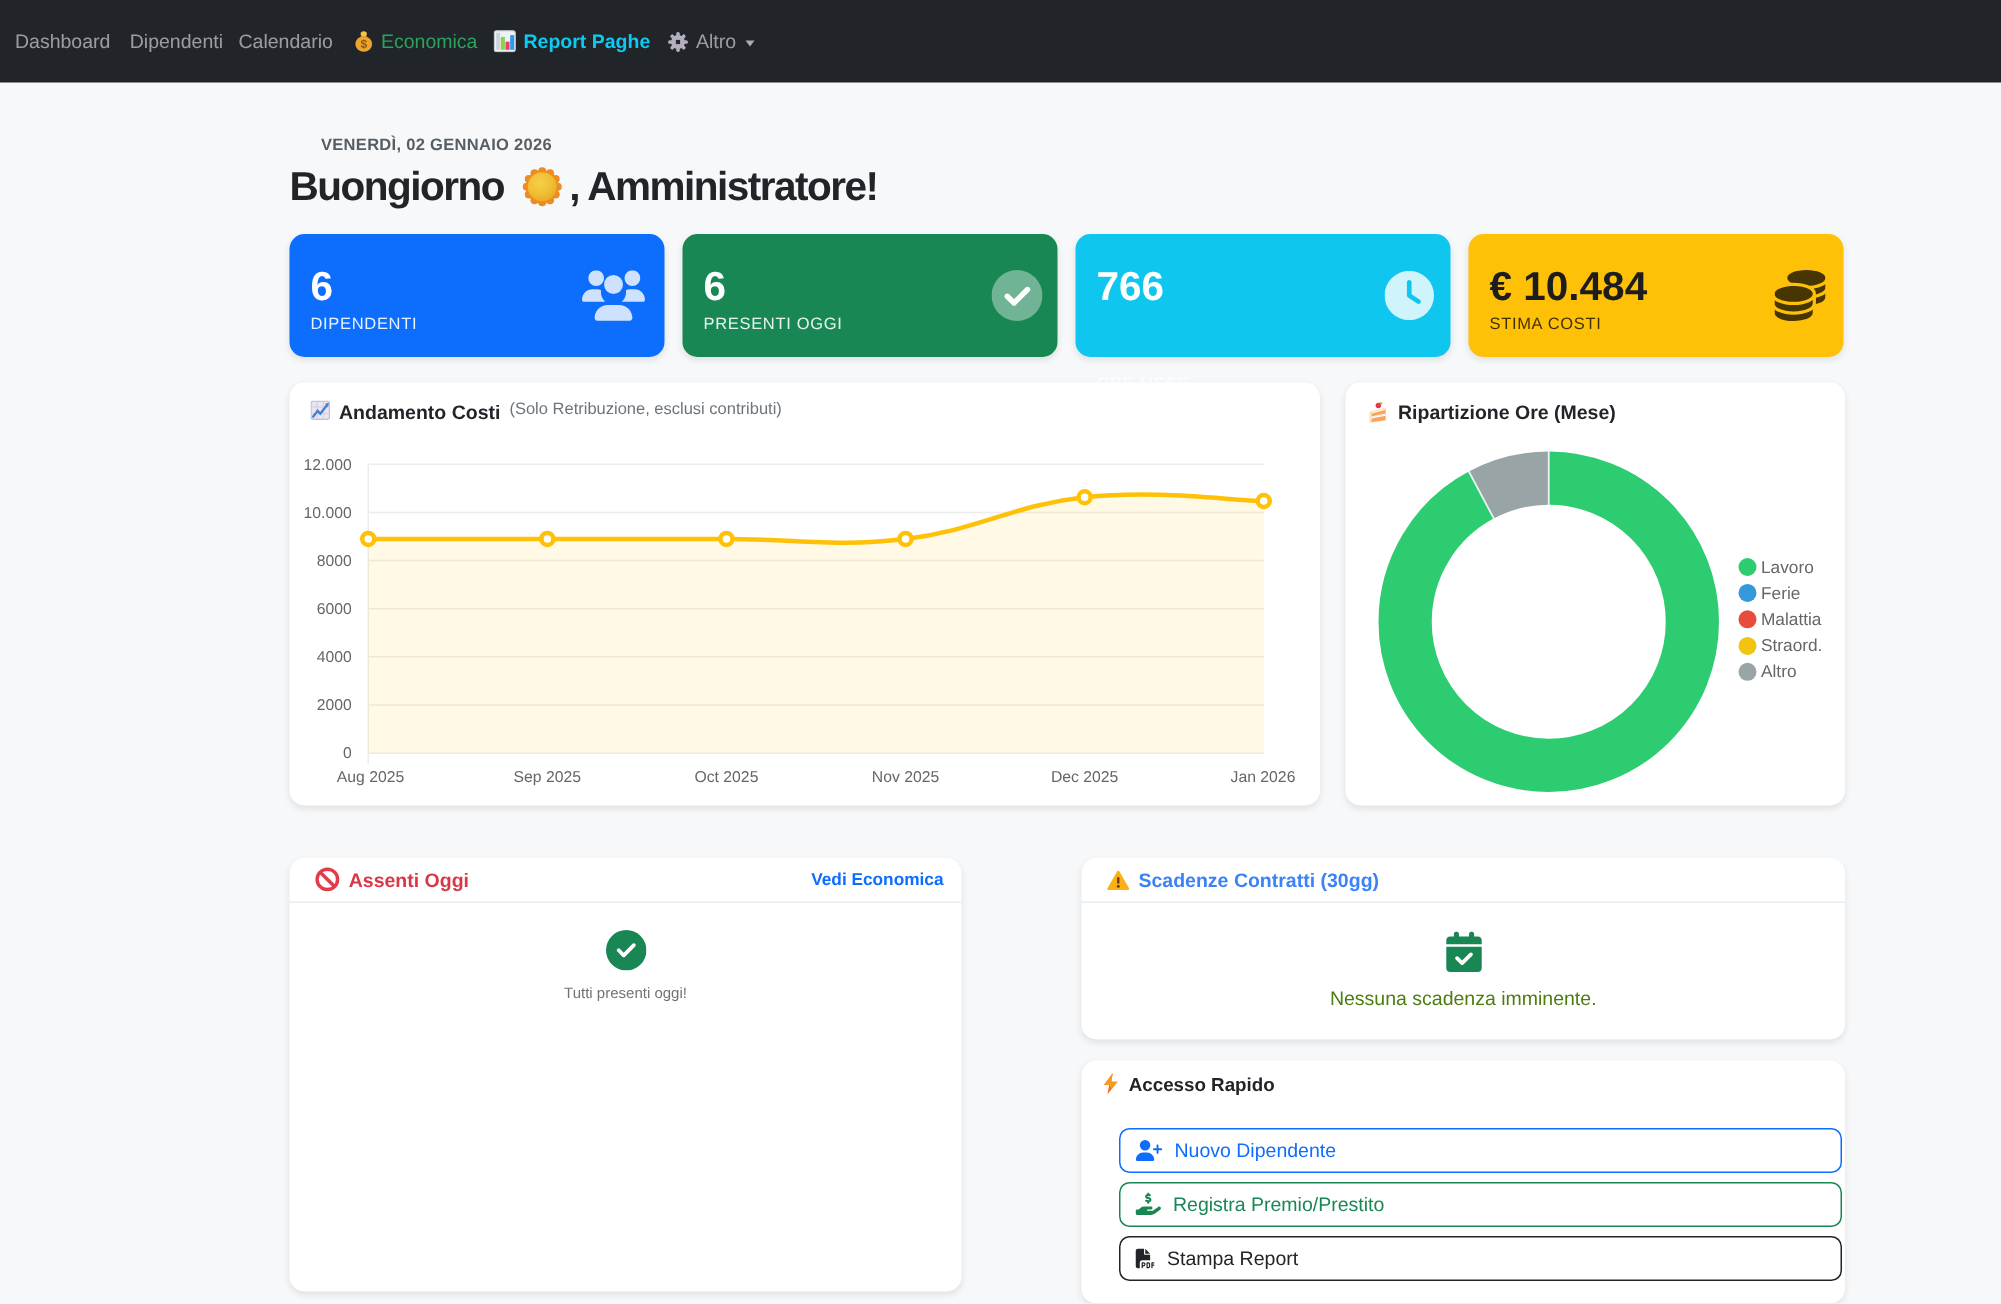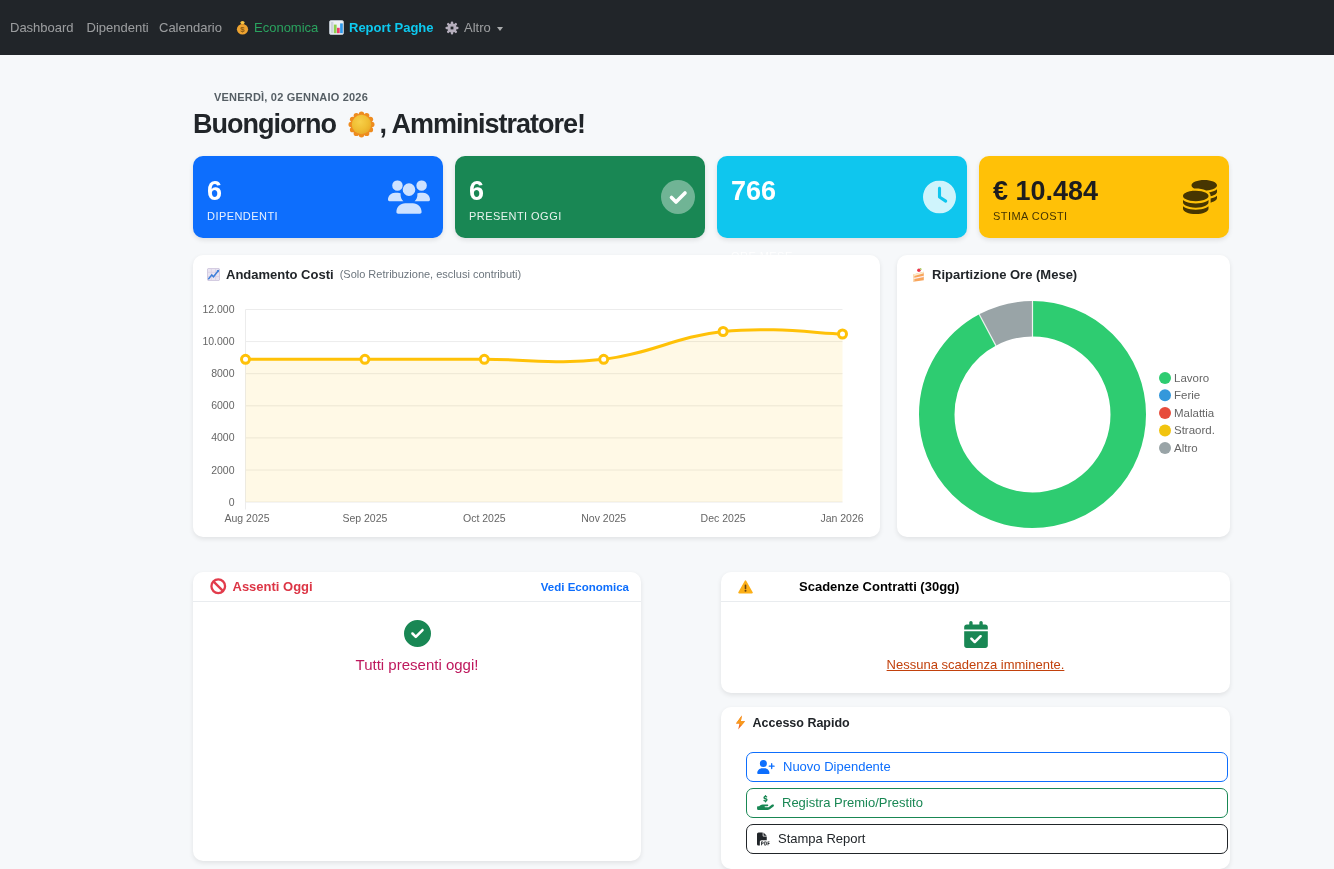--- a/index.html
+++ b/index.html
@@ -138,21 +138,21 @@
   <div class="stat st-yellow">
     <div class="num">€ 10.484</div>
       <div class="lbl">STIMA COSTI</div>
     <svg class="ico" style="right:12px" width="34" height="34" viewBox="0 0 512 512">
         <path fill="#000" opacity="0.72" d="M512 80c0 18-14.3 34.6-38.4 48c-29.1 16.1-72.5 27.5-122.3 30.9c-3.7-1.8-7.4-3.5-11.3-5C300.6 137.4 248.2 128 192 128c-8.3 0-16.4 .2-24.5 .6l-1.1-.6C142.3 114.6 128 98 128 80c0-44.2 86-80 192-80S512 35.8 512 80zM160.7 161.1c10.2-.7 20.7-1.1 31.3-1.1c62.2 0 117.4 12.3 152.5 31.4C369.3 204.9 384 221.7 384 240c0 4-.7 7.9-2.1 11.7c-4.6 13.2-17 25.3-35 35.5c-.4 .2-.7 .4-1.1 .6c-35 19.4-90.8 32-153.6 32c-59.6 0-112.9-11.3-148.2-29.1c-1.9-.9-3.7-1.9-5.5-2.9C14.3 274.6 0 258 0 240c0-34.8 53.4-64.5 128-75.4c10.5-1.5 21.4-2.7 32.7-3.5zM416 240c0-21.9-10.6-39.9-24.1-53.4c28.3-4.4 54.2-11.4 76.2-20.5c16.3-6.8 31.5-15.2 43.9-25.5V176c0 19.3-16.5 37.1-43.8 50.9c-14.6 7.4-32.4 13.7-52.4 18.5c.1-1.8 .2-3.5 .2-5.3zm-32 96c0 18-14.3 34.6-38.4 48c-1.8 1-3.6 1.9-5.5 2.9C304.9 404.7 251.6 416 192 416c-62.8 0-118.6-12.6-153.6-32C14.3 370.6 0 354 0 336V300.6c12.5 10.3 27.6 18.7 43.9 25.5C83.4 342.6 135.8 352 192 352s108.6-9.4 148.1-25.9c7.8-3.2 15.3-6.9 22.4-10.9c6.1-3.4 11.8-7.2 17.2-11.2c1.5-1.1 2.9-2.3 4.3-3.4V336zm32 0V304 278.1c19-4.2 36.5-9.5 52.1-16c16.3-6.8 31.5-15.2 43.9-25.5V272c0 10.5-5 21-14.9 30.9c-16.3 16.3-45 29.7-81.3 38.4c.1-1.7 .2-3.5 .2-5.3zM192 448c56.2 0 108.6-9.4 148.1-25.9c16.3-6.8 31.5-15.2 43.9-25.5V432c0 44.2-86 80-192 80S0 476.2 0 432V396.6c12.5 10.3 27.6 18.7 43.9 25.5C83.4 438.6 135.8 448 192 448z"></path>
       </svg>
   </div>
 </div>
 
 <div class="card" id="cardLine">
-  <div style="position:absolute; left:14px; top:11.5px; display:flex; align-items:center; gap:6px;">
+  <div style="position:absolute; left:14px; top:11.5px; display:flex; align-items:flex-start; gap:6px;">
     <svg id="emo-line" width="13" height="13" viewBox="0 0 13 13">
         <rect x="0.4" y="0.4" width="12.2" height="12.2" rx="1.4" fill="#eae5f1" stroke="#c6bcd8" stroke-width="0.8"></rect>
         <path d="M4.3 1 V12 M8.6 1 V12 M1 4.3 H12 M1 8.6 H12" stroke="#d5cde4" stroke-width="0.7" fill="none"></path>
         <path d="M1.7 10.8 L4.8 6.9 L6.5 8.8 L11.2 2.8" stroke="#3e7fd9" stroke-width="1.5" fill="none" stroke-linecap="round"></path>
         <path d="M9.6 2.2 L12.2 1.7 L11.7 4.3 Z" fill="#3e7fd9"></path>
       </svg>
     <span class="ct">Andamento Costi</span>
     <span style="font-size:11px; color:#6c757d;">(Solo Retribuzione, esclusi contributi)</span>
   </div>
   <svg id="linechart" width="687" height="282" viewBox="0 0 687 282" style="position:absolute;left:0;top:0;">
@@ -240,40 +240,40 @@
           <line x1="3.3" y1="3.3" x2="11.7" y2="11.7" stroke="#e23c4c" stroke-width="2.1"></line>
         </svg>
       <span class="ct" style="color:#dc3545;">Assenti Oggi</span>
     </span>
     <span style="font-size:11.5px;font-weight:bold;color:#0d6efd;">Vedi Economica</span>
   </div>
   <div class="center-msg" style="margin-top:18px;">
     <svg width="27" height="27" viewBox="0 0 512 512">
         <path fill="#198754" d="M256 512A256 256 0 1 0 256 0a256 256 0 1 0 0 512zM369 209L241 337c-9.4 9.4-24.6 9.4-33.9 0l-64-64c-9.4-9.4-9.4-24.6 0-33.9s24.6-9.4 33.9 0l47 47L335 175c9.4-9.4 24.6-9.4 33.9 0s9.4 24.6 0 33.9z"></path>
       </svg>
-    <div style="font-size:15px; margin-top:5px; color:#be185d;">Tutti presenti oggi!</div>
+    <div style="font-size:10px; margin-top:5px; color:#737373;">Tutti presenti oggi!</div>
   </div>
 </div>
 
 <div class="card" id="cardScad">
   <div class="card-h">
     <span style="display:flex;align-items:center;gap:6px;">
       <svg id="emo-warn" width="15" height="14" viewBox="0 0 15 14">
           <path d="M7.5 1.2 L14 12.6 L1 12.6 Z" fill="#fcaf17" stroke="#fcaf17" stroke-width="1.6" stroke-linejoin="round"></path>
           <rect x="6.7" y="4.6" width="1.6" height="4.6" rx="0.8" fill="#6b4310"></rect>
           <circle cx="7.5" cy="10.8" r="1" fill="#6b4310"></circle>
         </svg>
-      <span class="ct" style="color:#000000;margin-left:40px;">Scadenze Contratti (30gg)</span>
+      <span class="ct" style="color:#3b82f6;">Scadenze Contratti (30gg)</span>
     </span>
   </div>
   <div class="center-msg" style="margin-top:19px;">
     <svg width="24" height="27" viewBox="0 0 448 512">
         <path fill="#198754" d="M128 0c17.7 0 32 14.3 32 32V64H288V32c0-17.7 14.3-32 32-32s32 14.3 32 32V64h48c26.5 0 48 21.5 48 48v48H0V112C0 85.5 21.5 64 48 64H96V32c0-17.7 14.3-32 32-32zM0 192H448V464c0 26.5-21.5 48-48 48H48c-26.5 0-48-21.5-48-48V192zM329 305c9.4-9.4 9.4-24.6 0-33.9s-24.6-9.4-33.9 0l-95 95-47-47c-9.4-9.4-24.6-9.4-33.9 0s-9.4 24.6 0 33.9l64 64c9.4 9.4 24.6 9.4 33.9 0L329 305z"></path>
       </svg>
-    <div style="font-size:13px; margin-top:5px; color:#c2410c;text-decoration:underline;">Nessuna scadenza imminente.</div>
+    <div style="font-size:13px; margin-top:5px; color:#4d7c0f;">Nessuna scadenza imminente.</div>
   </div>
 </div>
 
 <div class="card" id="cardQuick">
   <div style="position:absolute; left:13.5px; top:8px; display:flex; align-items:center; gap:7px;">
     <svg id="emo-bolt" width="11" height="15" viewBox="0 0 11 15">
         <path d="M6.8 0.4 L1 8.4 L4.5 8.4 L3.2 14.6 L10 6.2 L5.9 6.2 Z" fill="#f26a24"></path>
         <path d="M6.8 0.4 L5.9 6.2 L10 6.2 L6 11.1 L4.7 8.4 L1 8.4 Z" fill="#f79b1c"></path>
       </svg>
     <span class="ct" style="font-size:12.5px;">Accesso Rapido</span>

